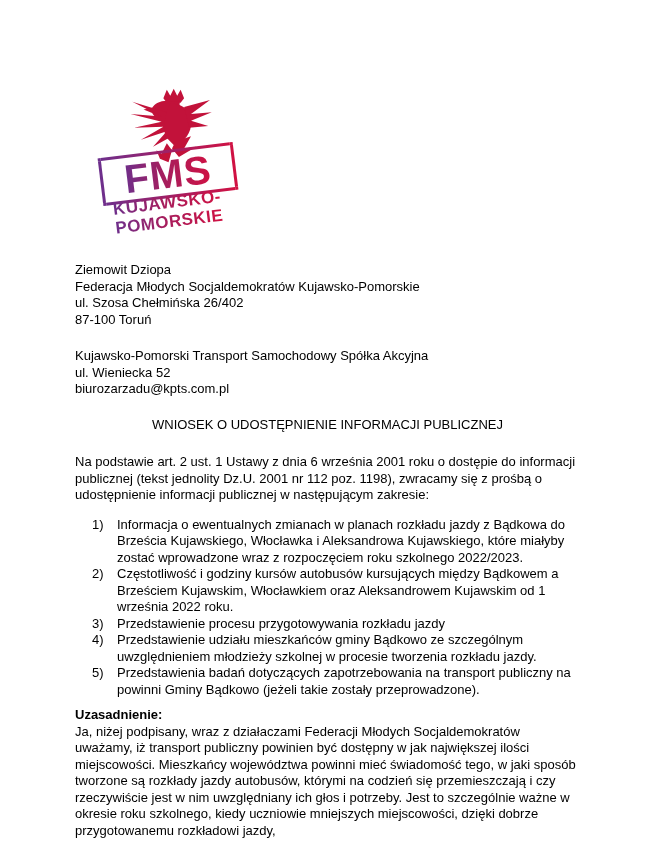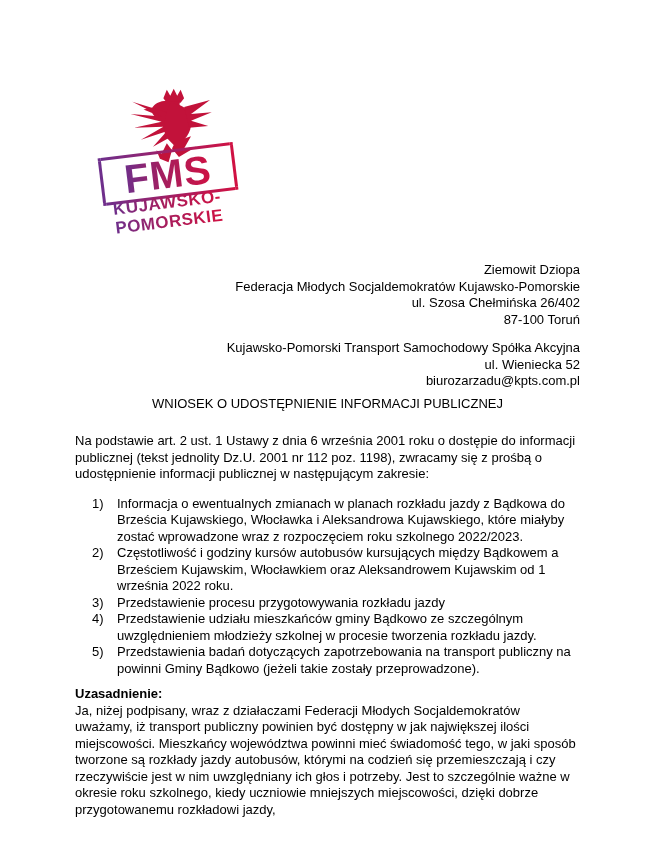--- a/index.html
+++ b/index.html
@@ -32,24 +32,24 @@
   }
   .fms-text { font-size:40px; font-weight:bold; letter-spacing:1px; line-height:40px; }
   .region {
     position:absolute; left:12px; top:114px;
     transform:rotate(-7deg); transform-origin:left top;
     font-weight:bold; font-size:17px; line-height:19px; letter-spacing:0.5px;
     white-space:nowrap;
   }
   
   .content { position:absolute; left:0; top:0; right:0; bottom:0; padding:262px 71px 0 75px; }
-  .sender div, .sender a { display:block;text-align:right; }
+  .sender div, .sender a { display:block; }
   .link { color:#1155cc; text-decoration:underline; width:fit-content; }
-  .recipient { margin-top:12px; text-align:right; }
-  .doc-title { margin-top:6px; text-align:center; }
+  .recipient { margin-top:20px; text-align:left; }
+  .doc-title { margin-top:19px; text-align:center; }
   .intro { margin:21px 0 0 0; }
   .request-list { margin-top:13px; }
   .row { display:flex; }
   .row .num { flex:none; width:25px; margin-left:17px; }
   .row .txt { flex:1; }
   .just-heading { margin-top:9px; font-weight:bold; }
   .just-body { margin:0; }
 </style>
 </head>
 <body>

